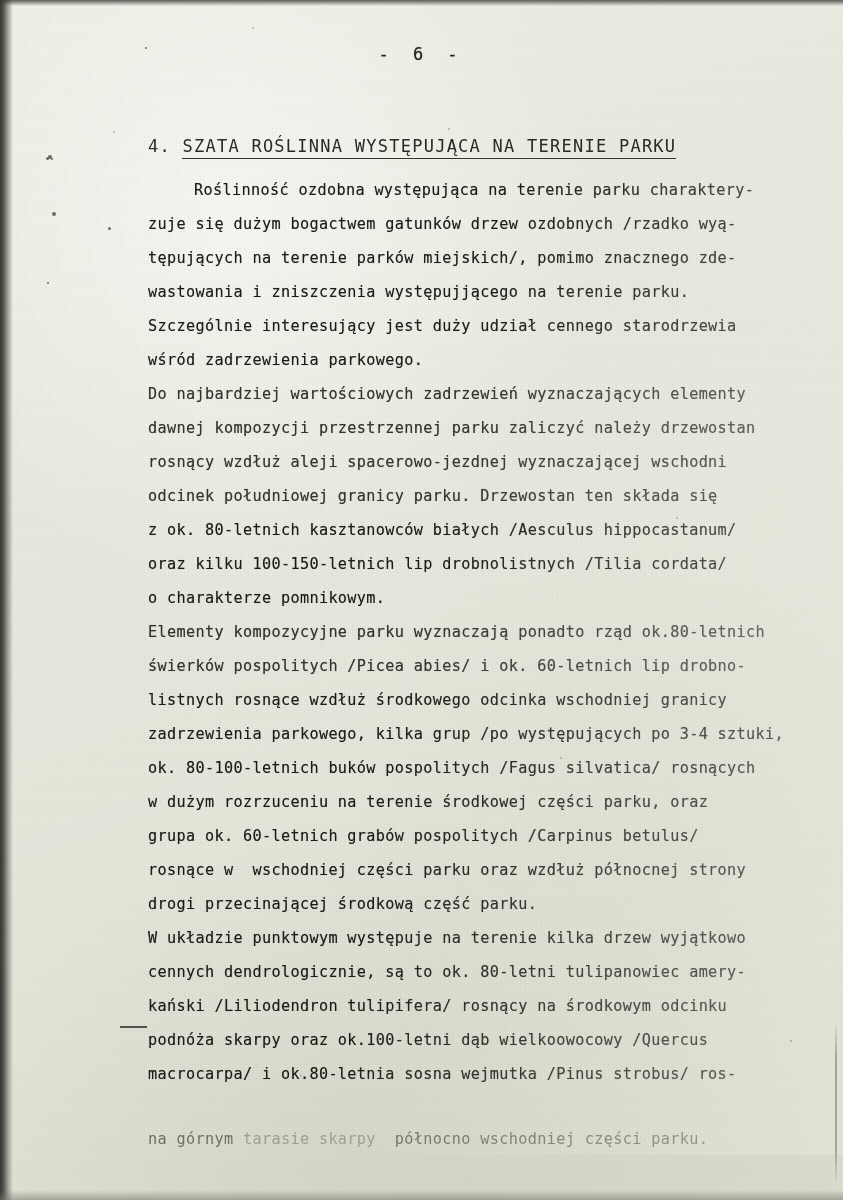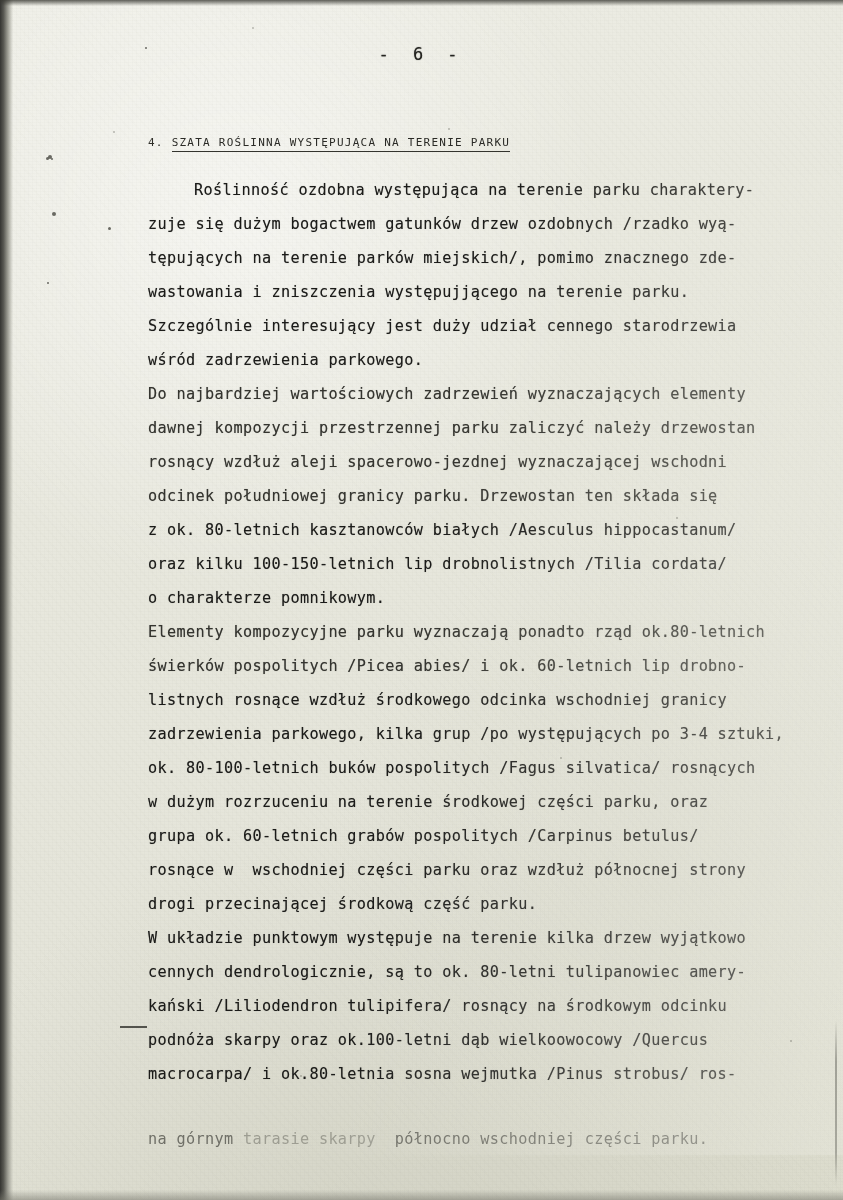--- a/index.html
+++ b/index.html
@@ -82,21 +82,21 @@
     font-size: 17px;
     letter-spacing: 7px;
     color: #242420;
     text-shadow: 0 0 1.1px rgba(30,30,28,0.6);
   }
 
   .heading {
     position: absolute;
     top: 136px;
     left: 148px;
-    font-size: 11px;
+    font-size: 17px;
     letter-spacing: 1.25px;
     white-space: nowrap;
     color: #2a2a26;
   }
   .heading .num { color: #2e2e28; }
   .heading .u {
     border-bottom: 1.6px solid #34342e;
     padding-bottom: 2px;
     
     background: linear-gradient(90deg, rgba(0,0,0,0) 55%, rgba(232,232,222,0.30) 100%);

